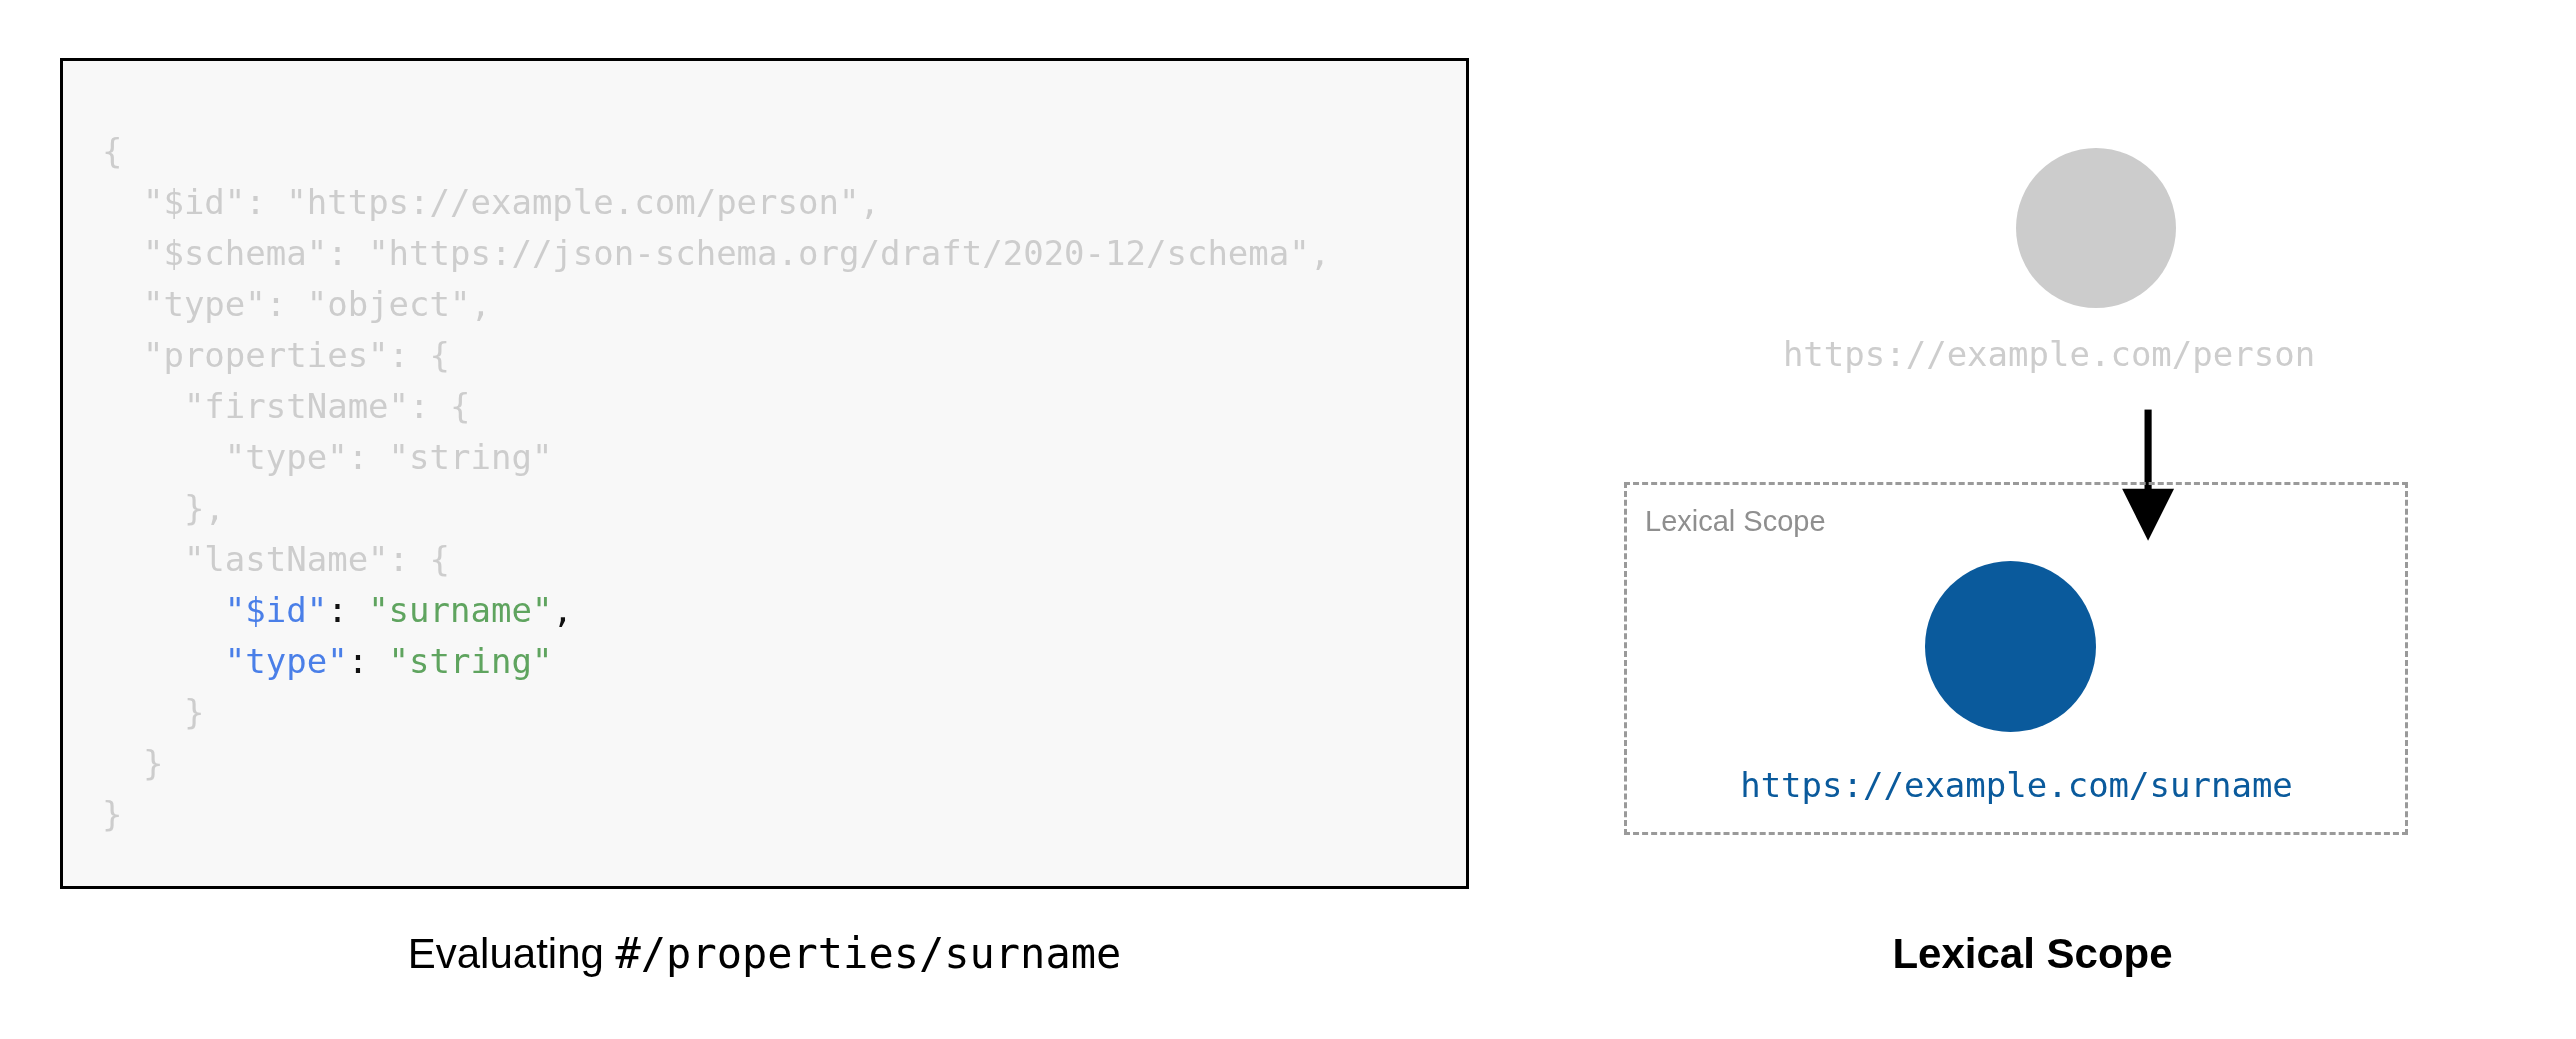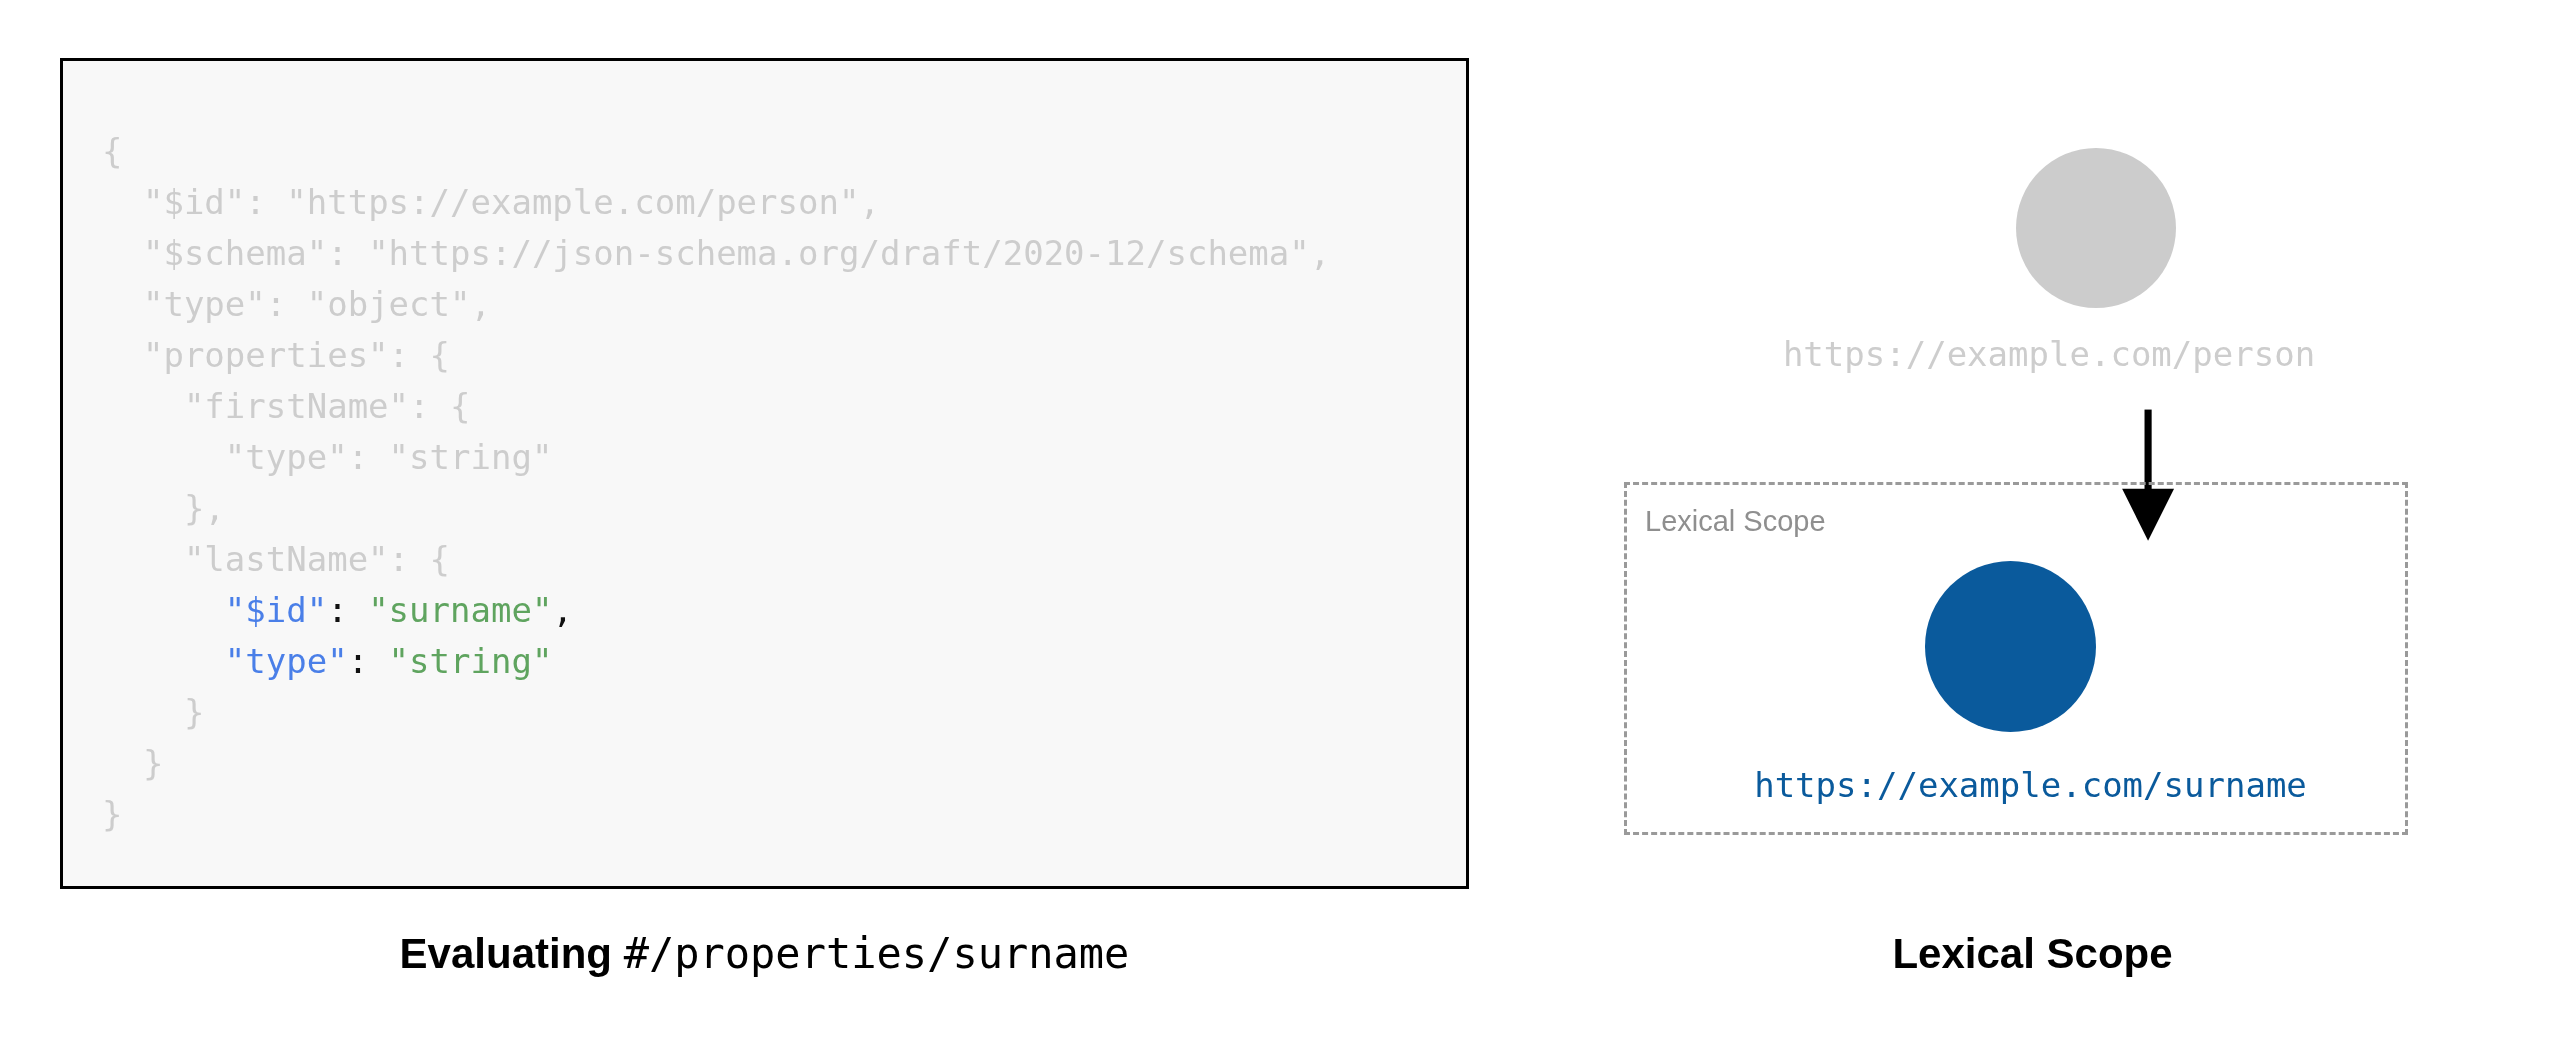--- a/index.html
+++ b/index.html
@@ -63,21 +63,21 @@
     top: 928px;
     width: 1409px;
     text-align: center;
     font-size: 42px;
     line-height: 52px;
     color: #000000;
     white-space: nowrap;
   }
   #left-caption .cap-bold {
     font-family: "Liberation Sans", sans-serif;
-    font-weight: bold;
+    font-weight: normal;
   }
   #left-caption .cap-mono {
     font-family: "DejaVu Sans Mono", "Liberation Mono", monospace;
     font-weight: normal;
   }
 
   
   #right-panel {
     position: absolute;
     left: 1513px;
@@ -145,21 +145,21 @@
     left: 412px;   
     top: 561px;
     width: 171px;
     height: 171px;
     border-radius: 50%;
     background: #0a5a9c;
   }
 
   #inner-node-label {
     position: absolute;
-    left: 128px;
+    left: 114px;
     top: 764px;
     width: 779px;
     text-align: center;
     font-family: "DejaVu Sans Mono", "Liberation Mono", monospace;
     font-size: 34px;
     line-height: 43px;
     color: #0a5a9c;
     white-space: nowrap;
   }
 

